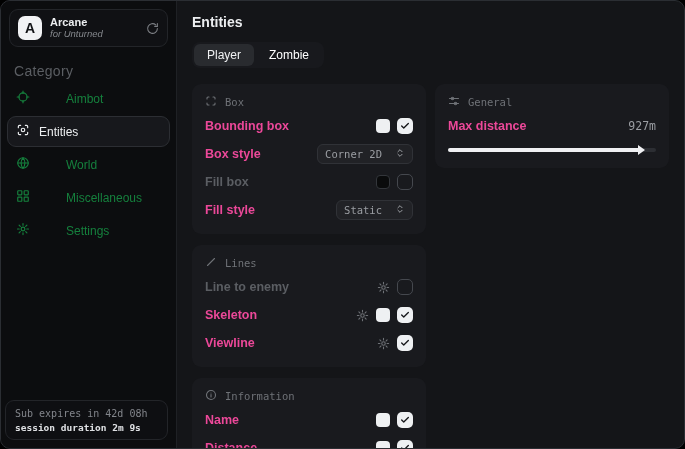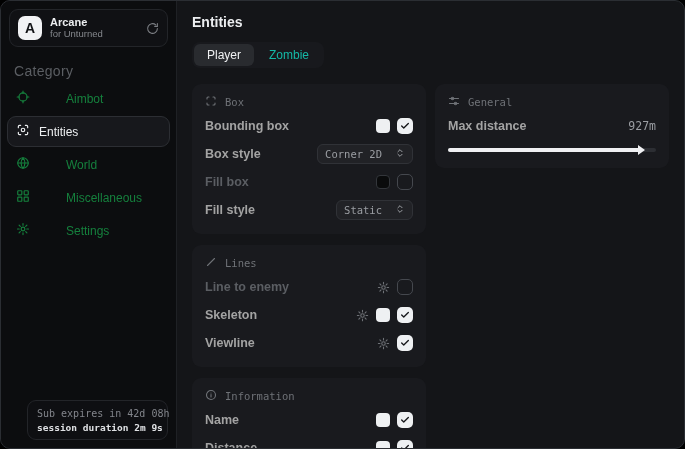--- a/index.html
+++ b/index.html
@@ -31,21 +31,21 @@
     background: #101114;
   }
   .logo {
     width: 24px; height: 24px; border-radius: 7px;
     background: #f1f2f4; color: #121316;
     display: flex; align-items: center; justify-content: center;
     font-weight: bold; font-size: 14px;
   }
   .brand { flex: 1; line-height: 1.15; }
   .brand .name { color: #eceef0; font-size: 11px; font-weight: bold; }
-  .brand .sub  { color: #85888d; font-size: 9.5px; }
+  .brand .sub  { color: #85888d; font-size: 9.5px; font-style: italic; }
   .side-header .hicon { color: #7c7f84; display: flex; }
 
   .category-label {
     color: #5b5e63; font-size: 14px; letter-spacing: .3px;
     margin: 8px 0 2px 13px;
   }
   .nav { display: flex; flex-direction: column; padding: 2px 6px; gap: 2px; }
   .nav-item {
     display: flex; align-items: center; gap: 9px;
     padding: 6px 8px; border-radius: 9px;
@@ -55,21 +55,21 @@
   }
   .nav-item.dim { color: #15803d; gap: 36px; }
   .nav-item.selected {
     background: #17181c;
     border-color: #2c2e33;
     color: #eceef0;
   }
   .nav-item svg { flex: 0 0 auto; }
 
   .side-status {
-    position: absolute; left: 26px; right: 8px; bottom: 8px;
+    position: absolute; left: 4px; right: 8px; bottom: 8px;
     border: 1px solid #232529; border-radius: 9px;
     padding: 7px 9px 6px 9px;
     background: #0e0f12;
   }
   .side-status .line1 {
     font-family: "DejaVu Sans Mono", monospace;
     color: #83868c; font-size: 10px; white-space: nowrap;
   }
   .side-status .line2 {
     font-family: "DejaVu Sans Mono", monospace;
@@ -80,21 +80,21 @@
   
   .main { flex: 1; padding: 13px 15px 13px 9px; overflow: hidden; }
   .page-title { color: #eceef0; font-size: 14px; font-weight: bold; margin-left: 6px; }
 
   .tabs {
     display: inline-flex; gap: 2px; margin: 12px 0 0 6px;
     background: #18191d; border-radius: 8px; padding: 2px;
   }
   .tab {
     font-size: 12px; padding: 4px 13px; border-radius: 6px;
-    color: #14b8a6; cursor: pointer;
+    color: #ffffff; cursor: pointer;
   }
   .tab.selected { background: #292b2f; color: #f0f1f3; }
 
   .content { display: flex; gap: 9px; margin-top: 16px; margin-left: 6px; }
   .col { display: flex; flex-direction: column; gap: 11px; width: 238px; }
 
   .card {
     background: #191a1e;
     border-radius: 9px;
     padding: 11px 13px 13px 13px;
@@ -102,21 +102,21 @@
   .card-header {
     display: flex; align-items: center; gap: 8px;
     color: #6f7277; font-size: 10.5px;
     font-family: "DejaVu Sans Mono", monospace;
     margin-bottom: 4px;
   }
   .row {
     display: flex; align-items: center; justify-content: space-between;
     height: 22px; margin-top: 6px;
   }
-  .row-label { color: #a3a3a3; font-size: 12.5px; font-weight: bold; }
+  .row-label { color: #ec4899; font-size: 12.5px; font-weight: bold; }
   .row-label.dim { color: #5b5e63; }
   .controls { display: flex; align-items: center; gap: 7px; }
 
   .swatch { width: 14px; height: 14px; border-radius: 4px; cursor: pointer; }
   .swatch.white { background: #eef0f2; }
   .swatch.black { background: #0a0b0c; border: 1px solid #33363b; }
 
   .checkbox {
     width: 16px; height: 16px; border-radius: 5px;
     display: flex; align-items: center; justify-content: center;

